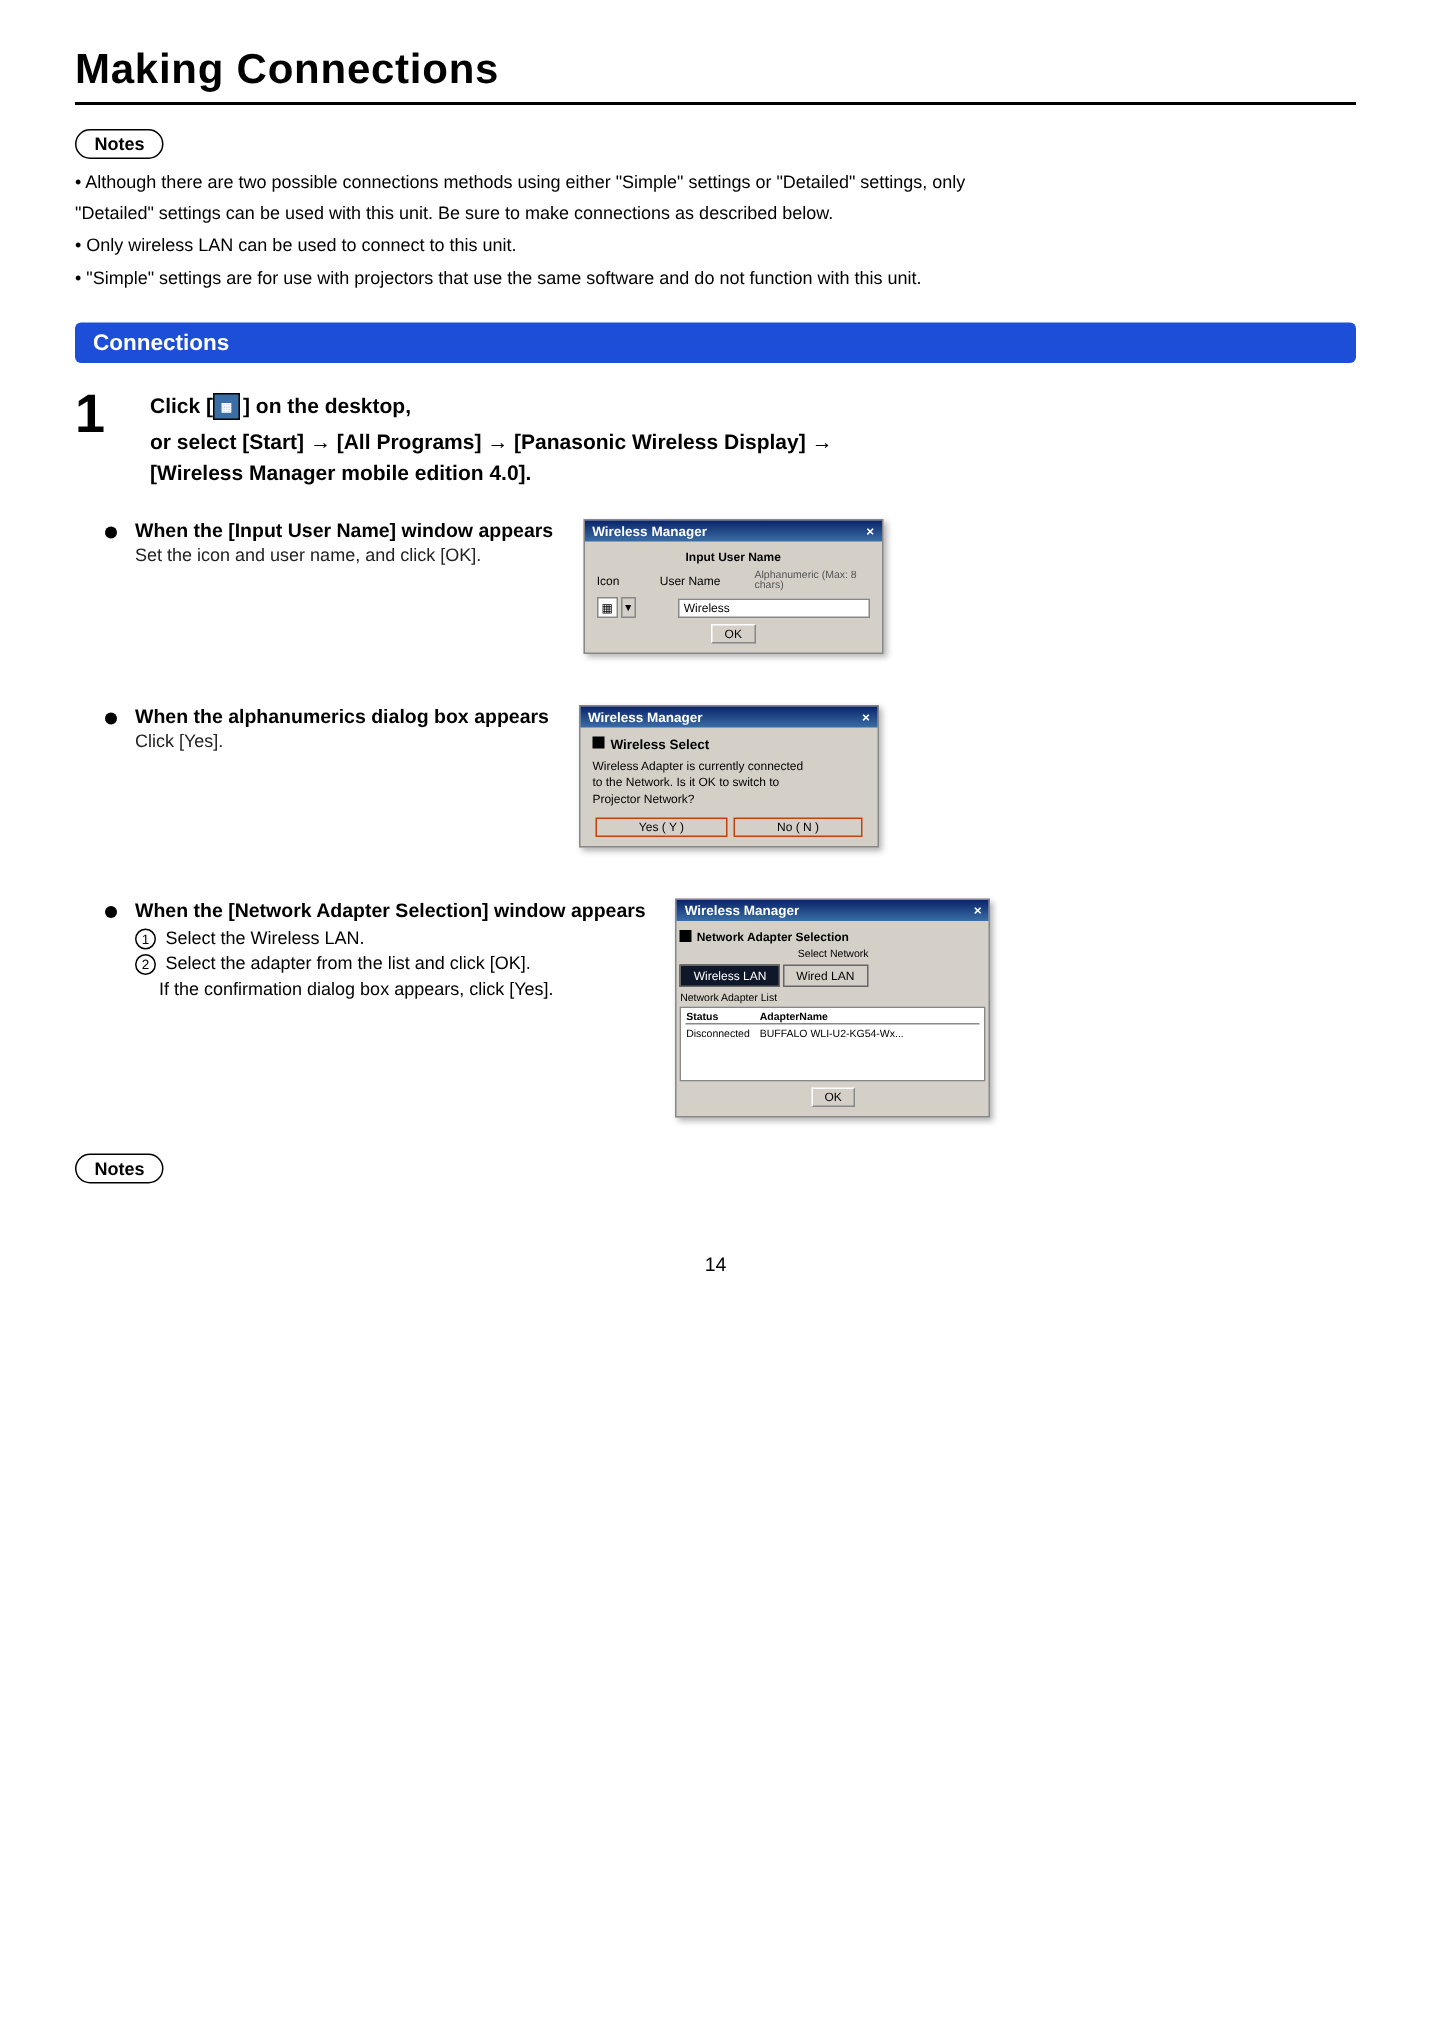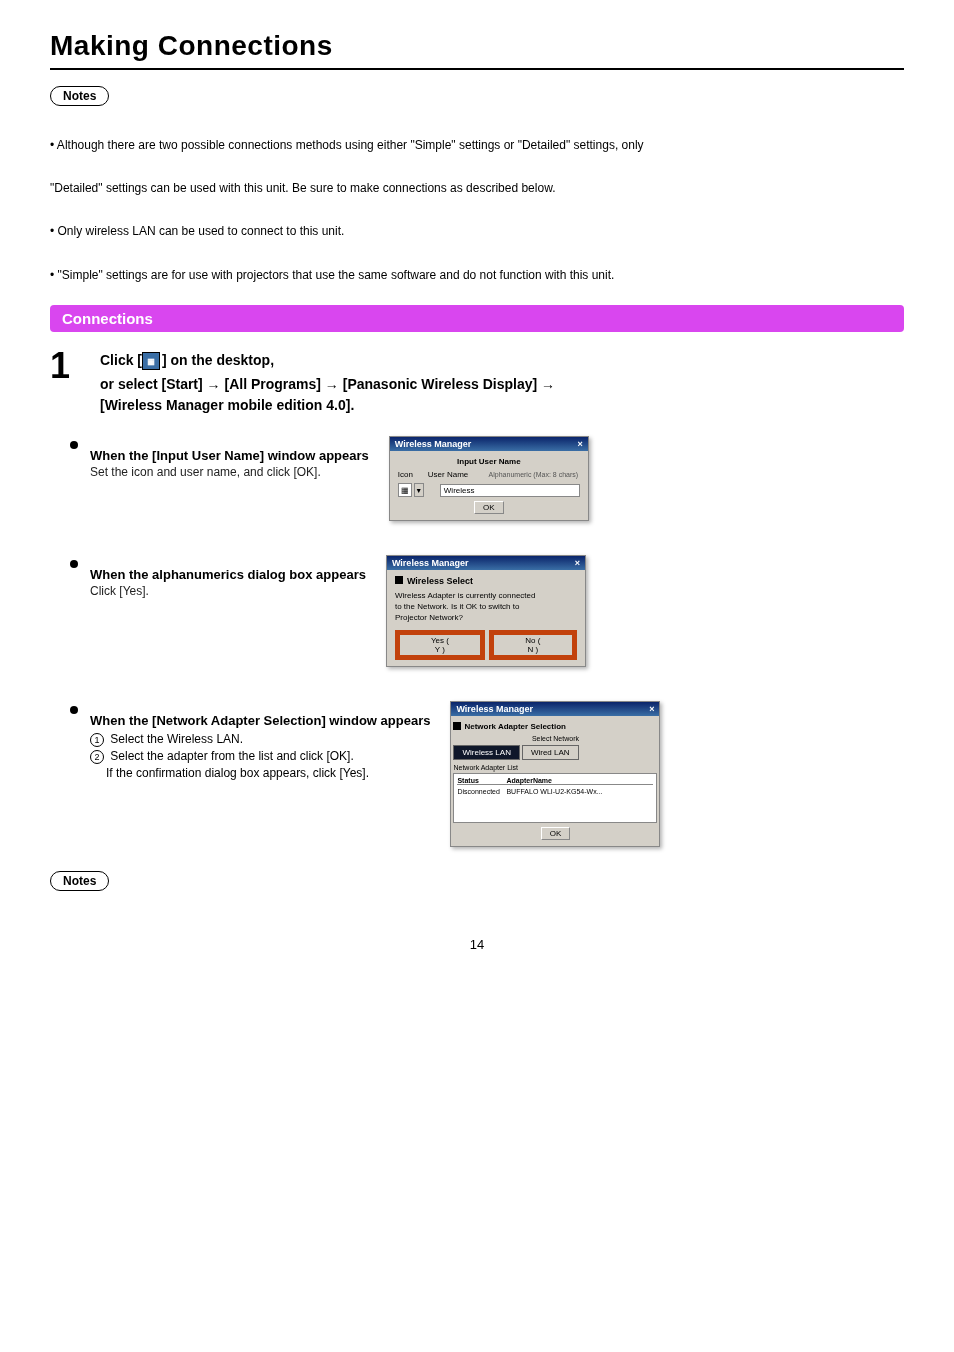--- a/index.html
+++ b/index.html
@@ -37,25 +37,24 @@
     }
 
     .notes-content {
       font-size: 12px;
       line-height: 1.6;
       margin-bottom: 20px;
     }
 
     .notes-content p {
       margin-bottom: 2px;
-      margin-top: 24px;
     }
 
     .section-header {
-      background: #d946ef;
+      background: #1d4ed8;
       color: #fff;
       font-size: 15px;
       font-weight: bold;
       padding: 5px 12px;
       border-radius: 4px;
       margin-bottom: 20px;
     }
 
     .step-container {
       display: flex;
@@ -117,21 +116,20 @@
     }
 
     .bullet-with-screenshot {
       display: flex;
       align-items: flex-start;
       justify-content: space-between;
     }
 
     .bullet-text-area {
       flex: 1;
-      margin-top: 12px;
     }
 
     .screenshot-area {
       margin-left: 20px;
       flex-shrink: 0;
     }
 
     
     .mini-dialog {
       border: 1px solid #888;
@@ -155,21 +153,21 @@
     }
 
     .mini-dialog-body {
       padding: 6px 8px;
     }
 
     .mini-dialog-row {
       display: flex;
       align-items: center;
       margin-bottom: 4px;
-      gap: 0;
+      gap: 12px;
     }
 
     .mini-input {
       background: #fff;
       border: 1px solid #888;
       padding: 1px 3px;
       font-size: 8px;
       flex: 1;
     }
 
@@ -240,21 +238,21 @@
     }
 
     .ws-buttons {
       display: flex;
       gap: 4px;
       justify-content: center;
     }
 
     .ws-btn {
       background: #d4d0c8;
-      border: 5px solid #c2410c;
+      border: 1px solid #c2410c;
       padding: 1px 28px;
       font-size: 8px;
       cursor: pointer;
     }
 
     
     .na-dialog {
       border: 1px solid #888;
       background: #d4d0c8;
       width: 210px;

